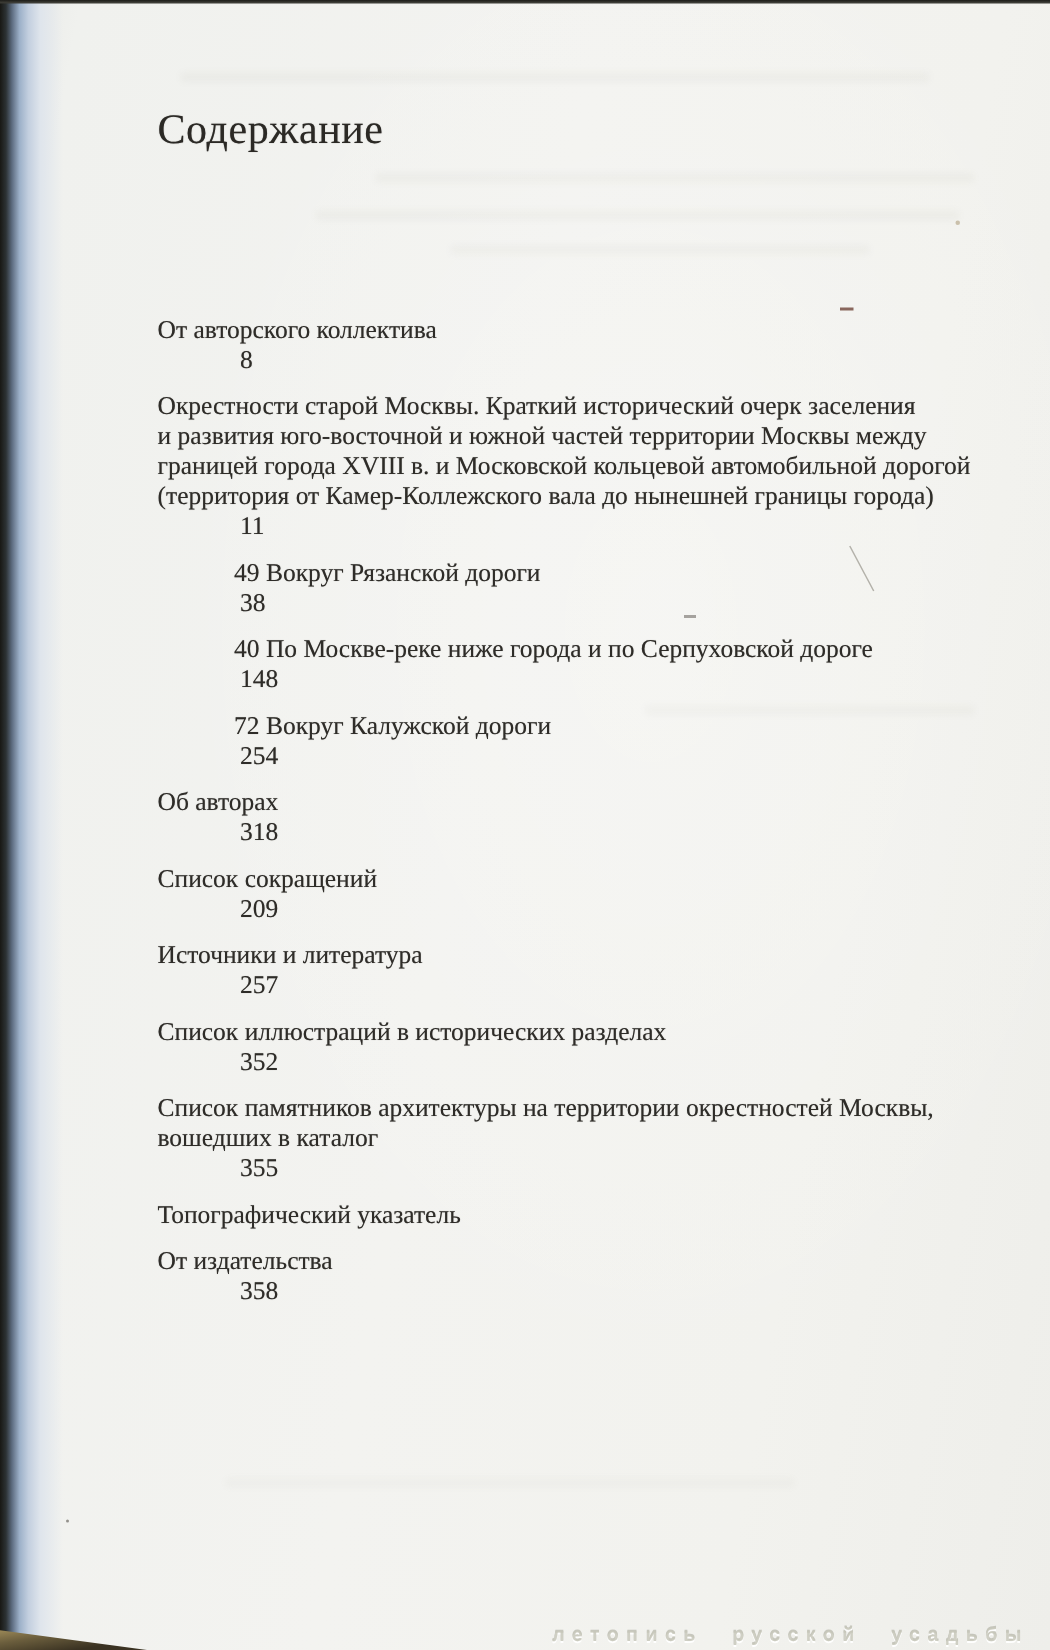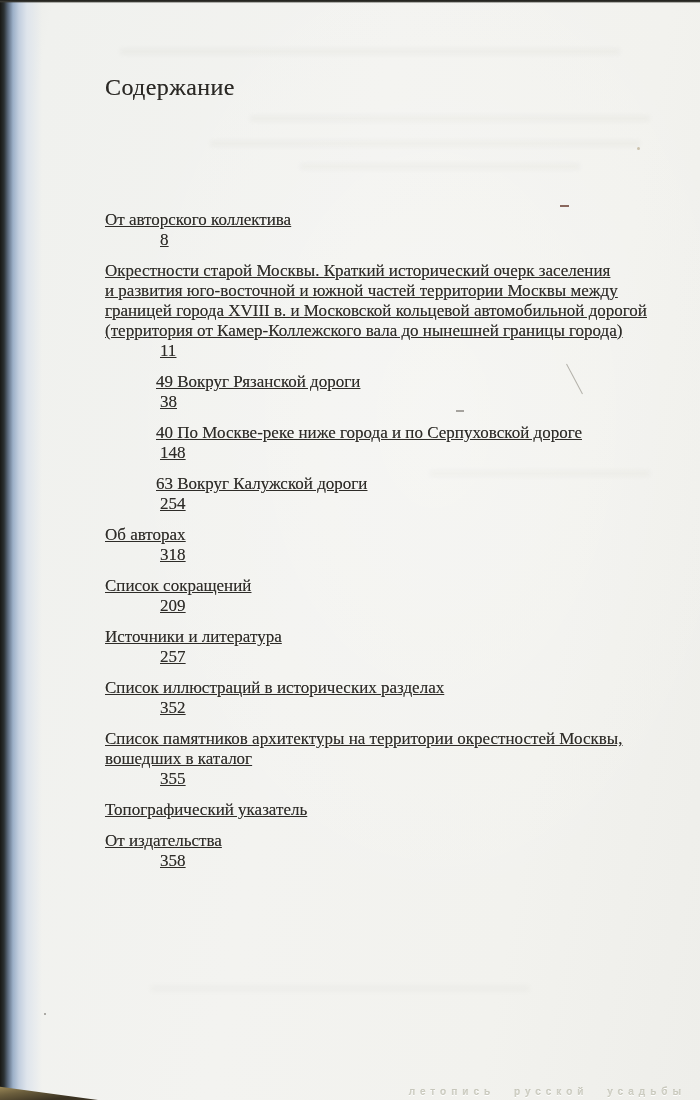--- a/index.html
+++ b/index.html
@@ -49,39 +49,38 @@
   .speck1 { position:absolute; left:637px; top:147px; width:3px; height:3px; border-radius:50%; background:#b9ab8e; opacity:0.7; z-index:3; }
   .speck2 { position:absolute; left:44px; top:1013px; width:2px; height:2px; border-radius:50%; background:#55504a; opacity:0.6; z-index:3; }
 
   
   .page-body {
     position:absolute; inset:0; z-index:10;
     padding:70px 0 0 105px; box-sizing:border-box;
     color:#2e2c28;
   }
   .page-title {
-    font-size:24px; line-height:34px; font-weight:normal;
+    font-size:28px; line-height:34px; font-weight:normal;
     letter-spacing:0.4px; margin:0 0 106px 0; color:#2b2925;
     text-shadow:0 0 0.6px rgba(43,41,37,0.5);
   }
   .toc-entry {
     font-size:17px; line-height:20px; margin:0 0 11px 0;
     text-shadow:0 0 0.5px rgba(46,44,40,0.5);
-    text-decoration:underline;
   }
   .entry-title { white-space:pre; }
   .entry-page  { padding-left:55px; }
   .toc-entry.chapter { margin-left:51px; }
   .toc-entry.chapter .entry-page { padding-left:4px; }
 
   
   .watermark {
     position:absolute; right:14px; bottom:3px; z-index:11;
     font-family:"Liberation Sans", sans-serif;
-    font-size:10px; font-weight:bold;
+    font-size:13px; font-weight:bold;
     letter-spacing:5px; word-spacing:11px;
     color:rgba(199,199,186,0.85);
     text-shadow:0 1px 0 rgba(255,255,255,0.95), 0 -0.5px 0 rgba(148,148,132,0.45);
     white-space:nowrap;
   }
 </style>
 </head>
 <body>
 
 <div class="top-edge"></div>
@@ -122,21 +121,21 @@
     <div class="entry-title">49 Вокруг Рязанской дороги</div>
     <div class="entry-page">38</div>
   </div>
 
   <div class="toc-entry chapter">
     <div class="entry-title">40 По Москве-реке ниже города и по Серпуховской дороге</div>
     <div class="entry-page">148</div>
   </div>
 
   <div class="toc-entry chapter">
-    <div class="entry-title">63 Вокруг Калужской дороги</div>
+    <div class="entry-title">72 Вокруг Калужской дороги</div>
     <div class="entry-page">254</div>
   </div>
 
   <div class="toc-entry">
     <div class="entry-title">Об авторах</div>
     <div class="entry-page">318</div>
   </div>
 
   <div class="toc-entry">
     <div class="entry-title">Список сокращений</div>

